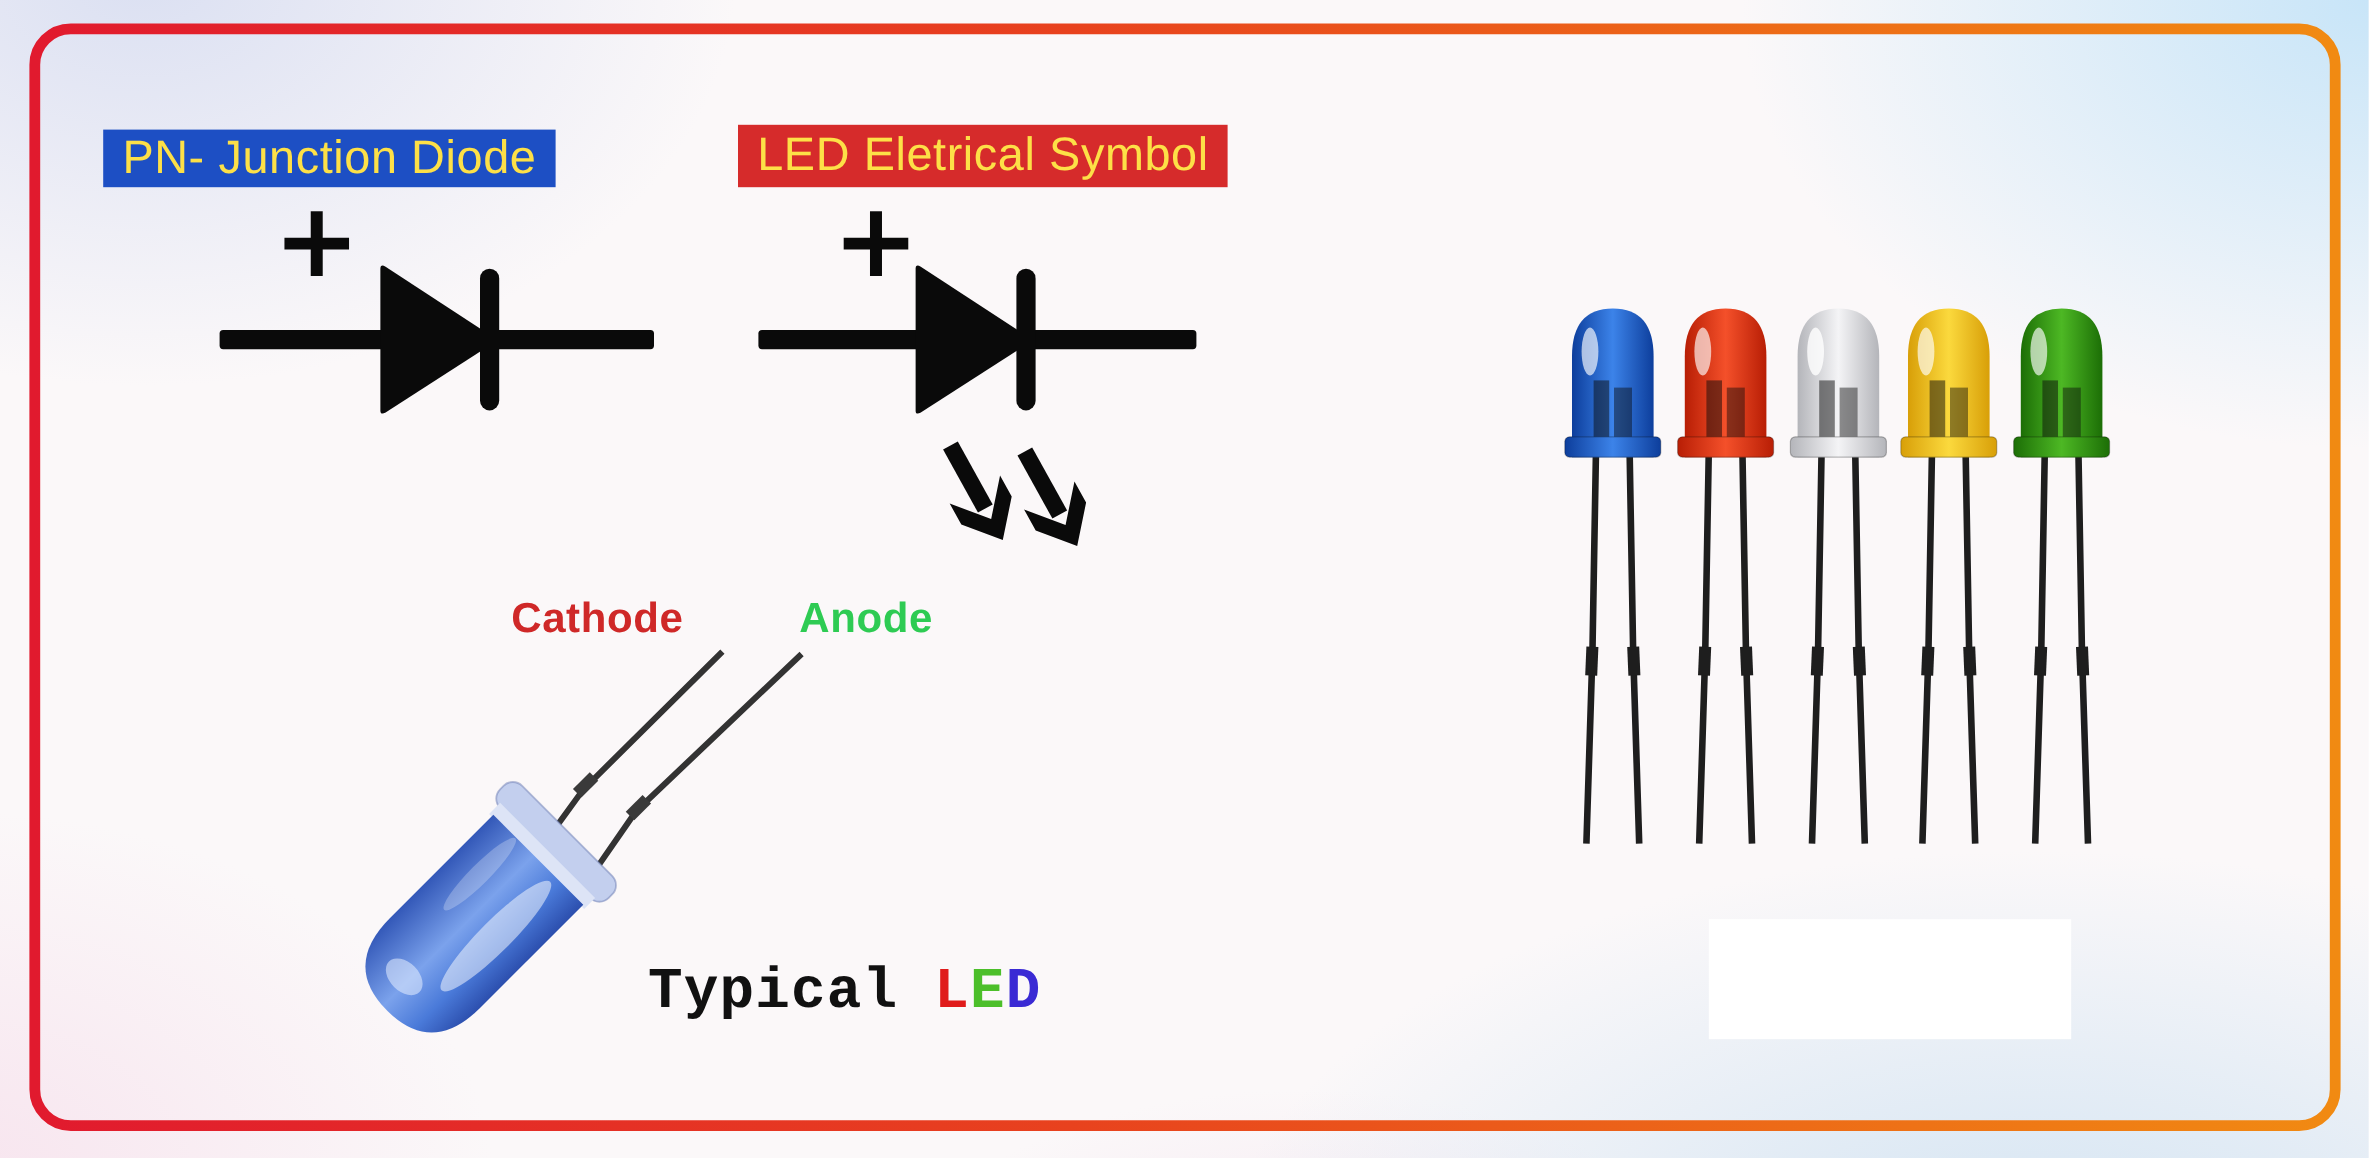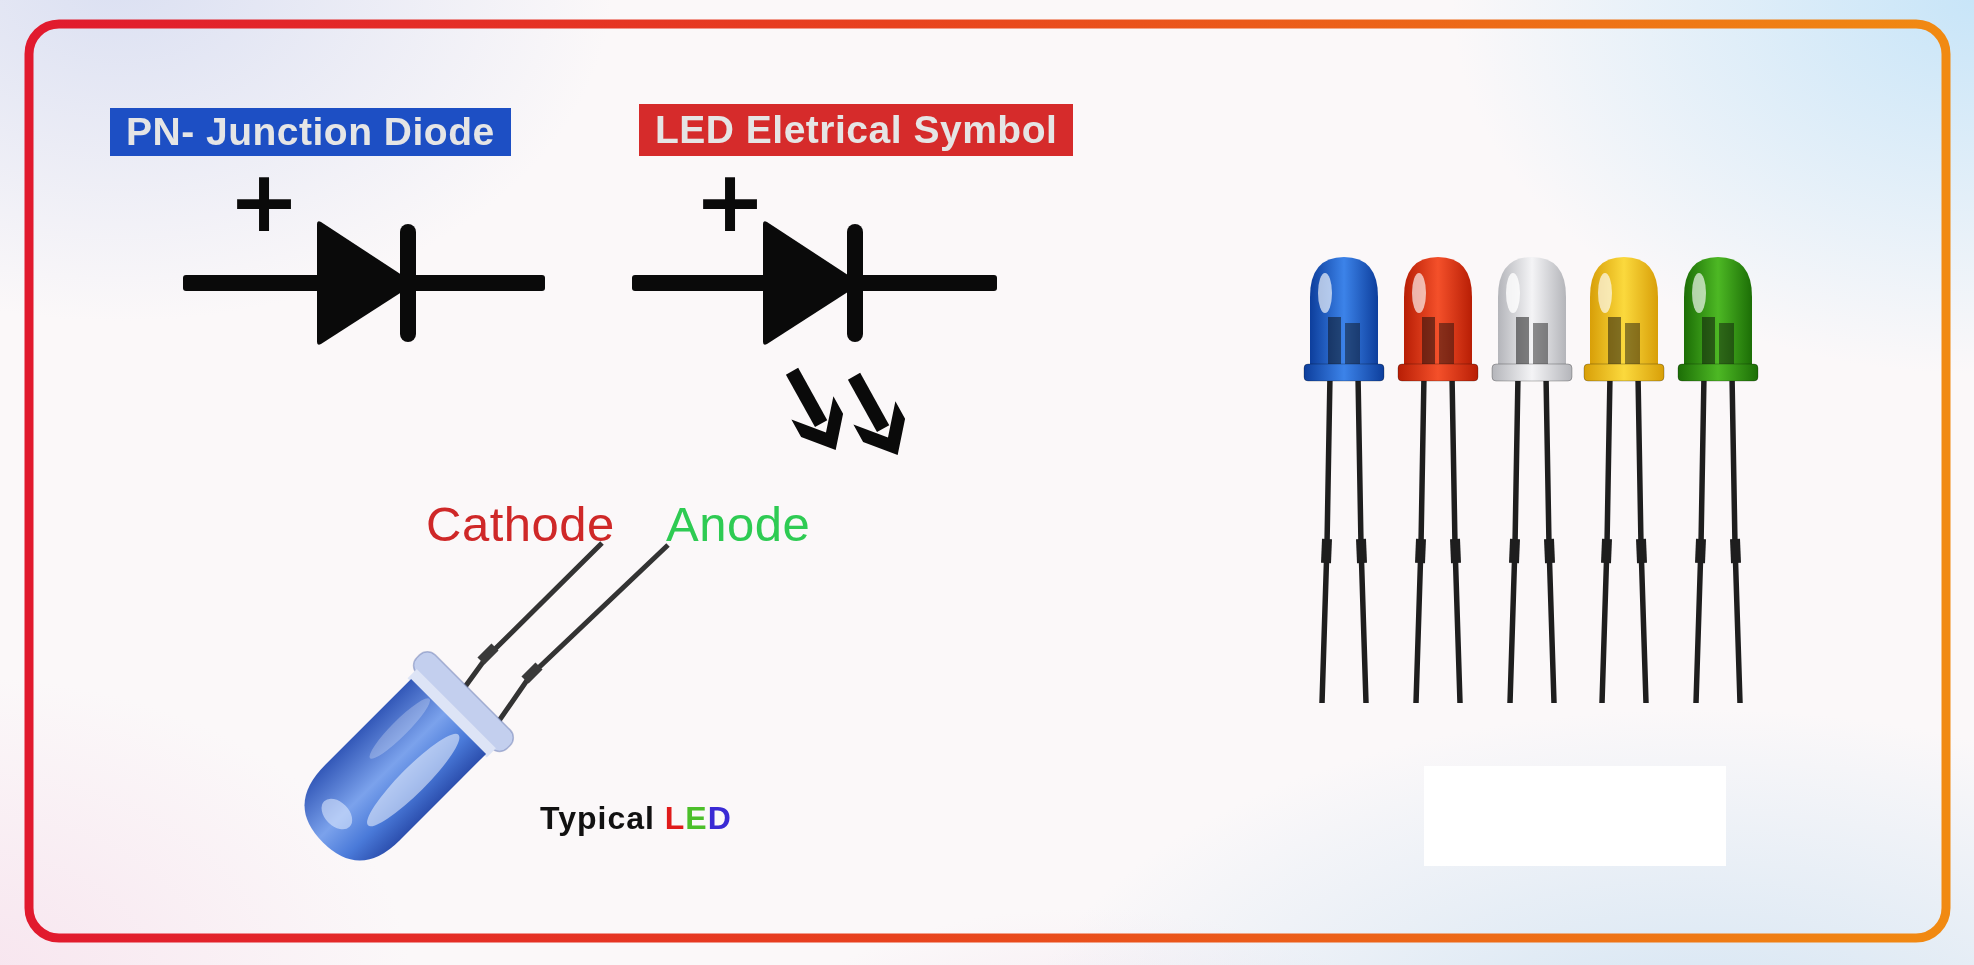--- a/index.html
+++ b/index.html
@@ -9,29 +9,29 @@
     background:
       radial-gradient(900px 620px at 6% -2%, #dbe0f2 0%, rgba(219,224,242,0) 55%),
       radial-gradient(950px 680px at 100% 0%, #c8e5f8 0%, rgba(200,229,248,0) 55%),
       radial-gradient(820px 560px at -2% 102%, #f7e4ee 0%, rgba(247,228,238,0) 55%),
       radial-gradient(1150px 620px at 86% 112%, #cfe2f2 0%, rgba(207,226,242,0) 60%),
       radial-gradient(700px 420px at 55% 118%, #f3e3ee 0%, rgba(243,227,238,0) 55%),
       #fbf8f9;
   }
   .abs{position:absolute;}
   .title-chip{
-    position:absolute;color:#e5e5e5;font-weight:bold;font-size:39px;line-height:46px;
-    padding:1px 16px;white-space:nowrap;letter-spacing:0.5px;margin-left:24px;
+    position:absolute;color:#fde047;font-weight:normal;font-size:39px;line-height:46px;
+    padding:1px 16px;white-space:nowrap;letter-spacing:0.5px;
   }
-  .pin-label{position:absolute;font-weight:normal;font-size:49px;white-space:nowrap;letter-spacing:0.5px;}
+  .pin-label{position:absolute;font-weight:bold;font-size:35px;white-space:nowrap;letter-spacing:0.5px;}
   .plus-glyph{
     position:absolute;font-family:"DejaVu Sans",sans-serif;font-weight:bold;
     font-size:86px;line-height:86px;color:#0a0a0a;
   }
-  .caption{position:absolute;font-weight:bold;font-size:32px;letter-spacing:1px;white-space:nowrap;}
+  .caption{position:absolute;font-weight:bold;font-size:48px;letter-spacing:1px;white-space:nowrap;font-family:Liberation Mono, monospace;}
   .caption span{font-weight:bold;}
   .white-patch{position:absolute;background:#ffffff;}
   svg{display:block;}
 </style>
 </head>
 <body>
 
 <div class="canvas">
 
   <svg class="abs" style="left:0;top:0;" width="1974" height="965" viewBox="0 0 1974 965">

